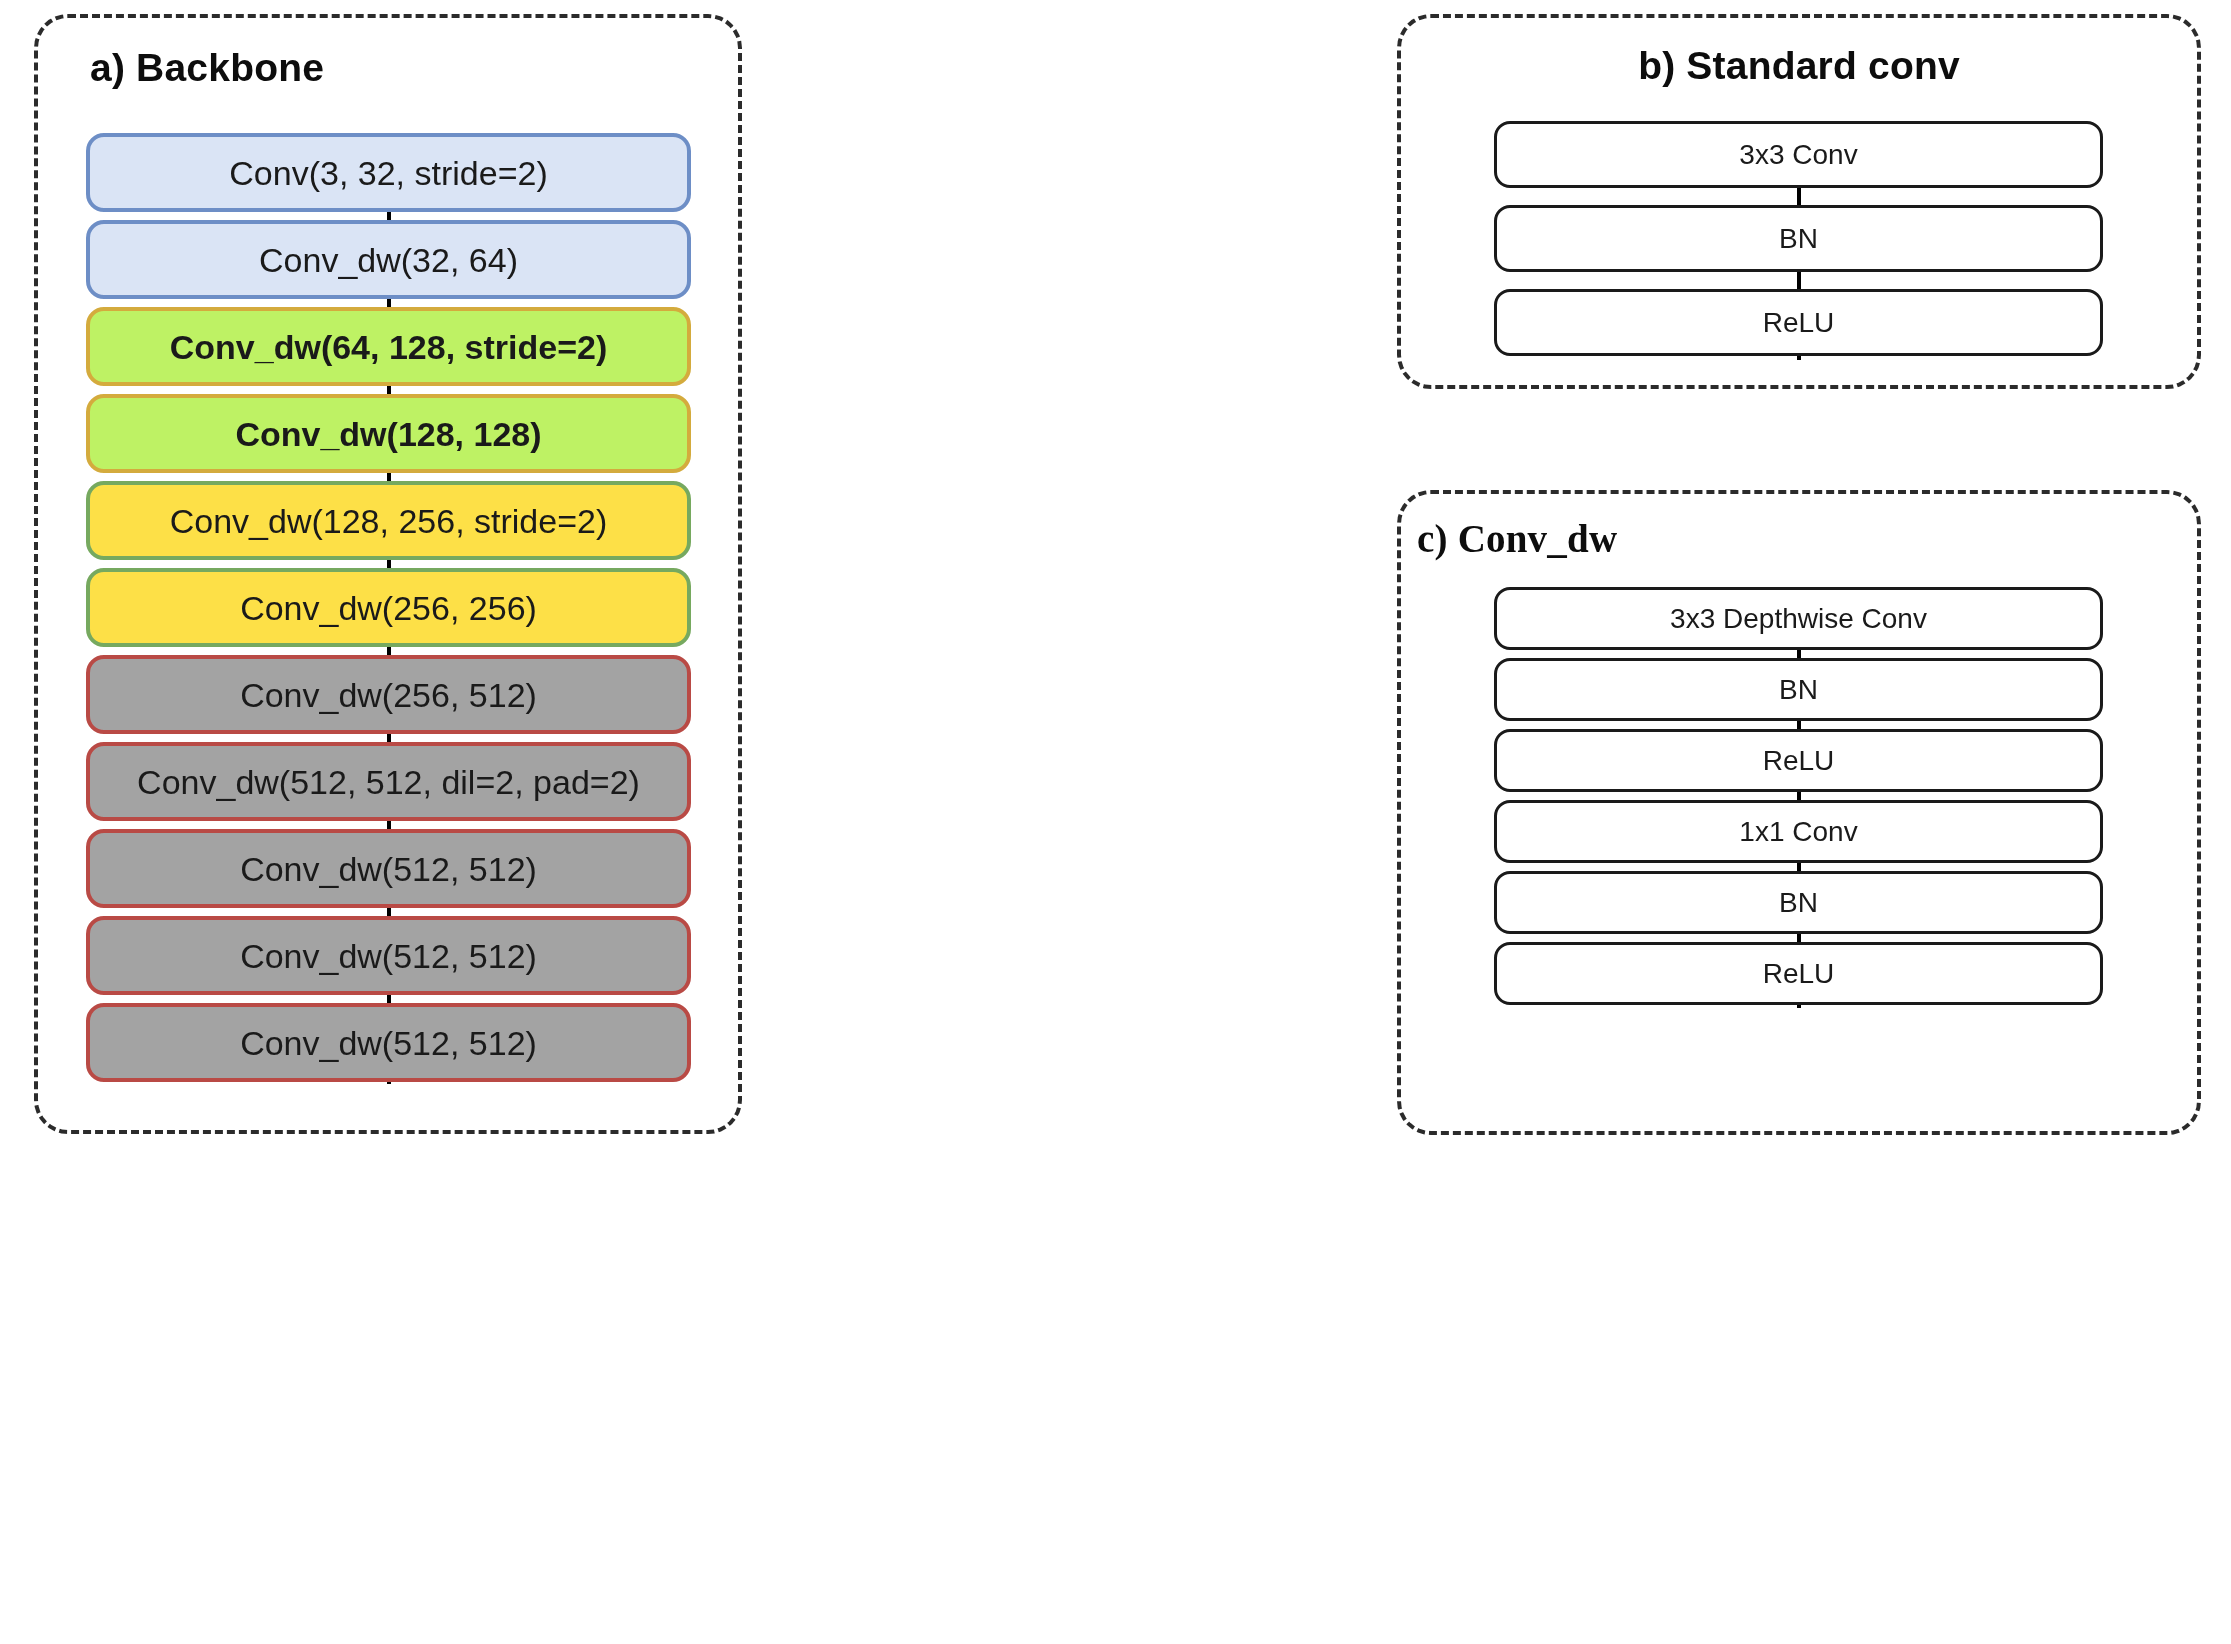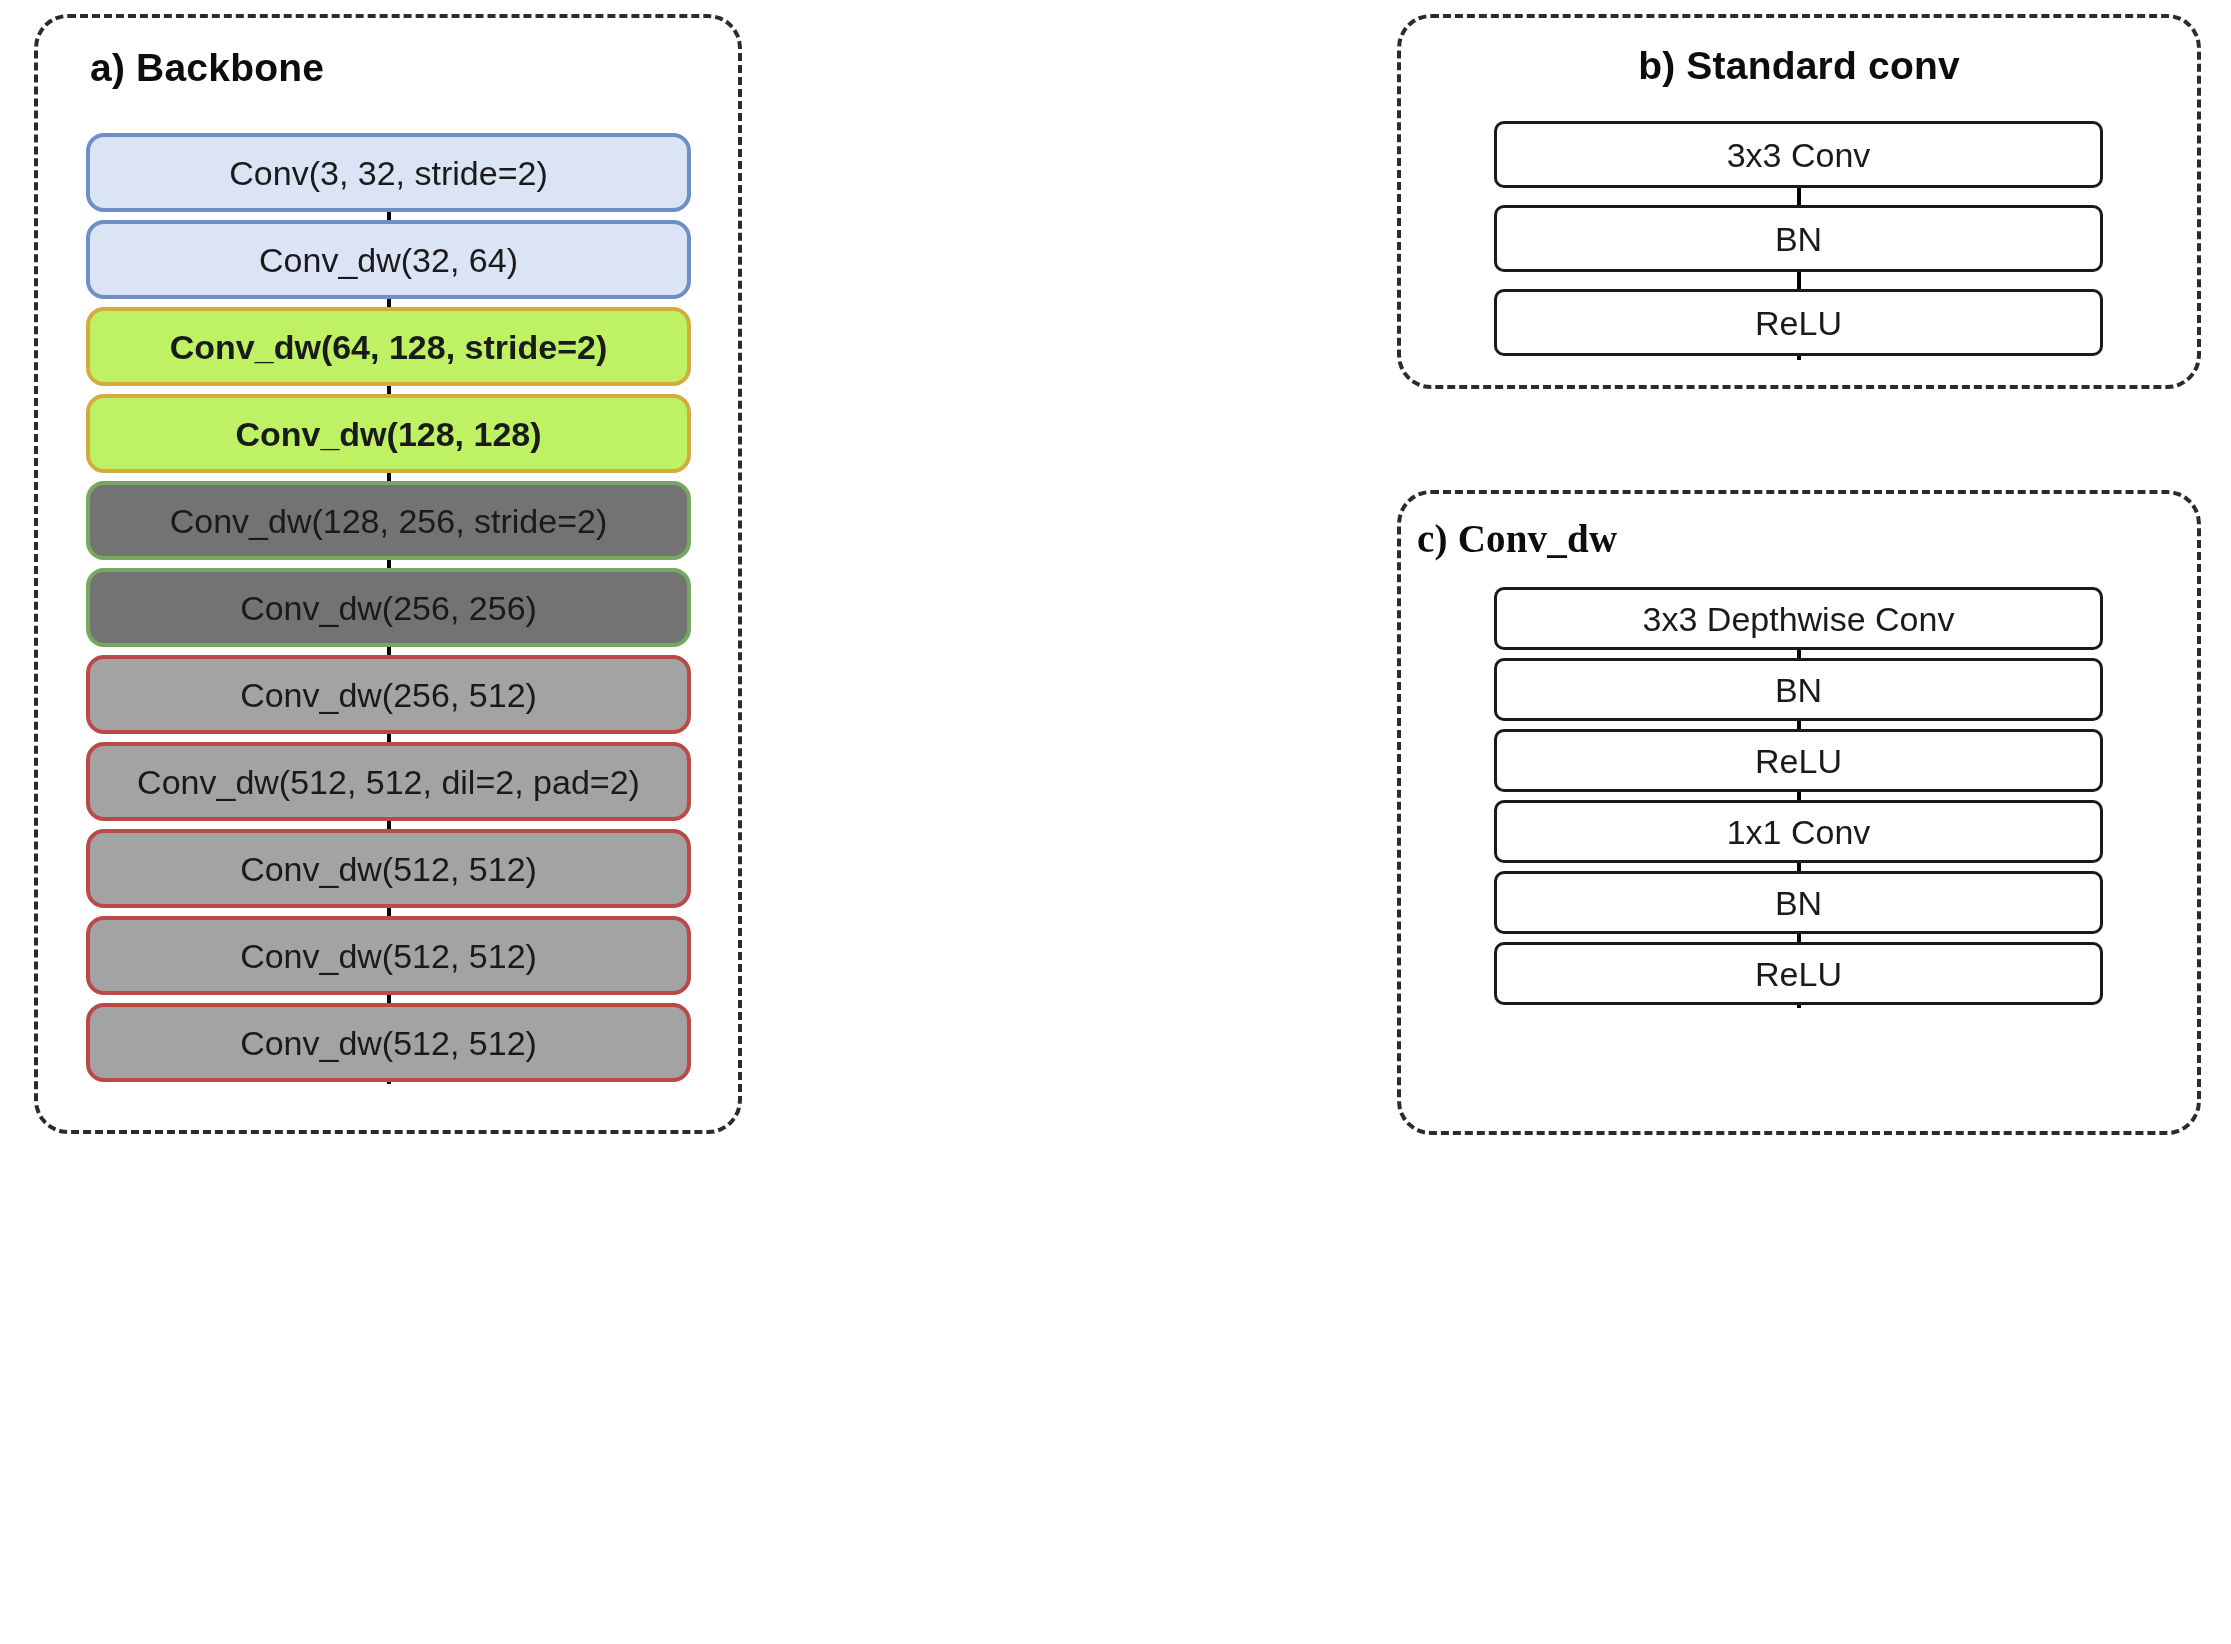--- a/index.html
+++ b/index.html
@@ -75,21 +75,21 @@
     display: flex;
     align-items: center;
     justify-content: center;
     font-size: 34px;
     line-height: 1;
     color: #1a1a1a;
     white-space: nowrap;
   }
   .bb-block.blue   { background: #dae4f5; border-color: #6d8ec6; }
   .bb-block.yellow { background: #bef264; border-color: #d4ab3d; font-weight: bold; }
-  .bb-block.green  { background: #737373; border-color: #76a95f; }
+  .bb-block.green  { background: #fde047; border-color: #76a95f; }
   .bb-block.red    { background: #a3a3a3; border-color: #b94a45; }
 
   
   .sub-stack { position: absolute; }
   #standard-stack { left: 1494px; top: 121px;  width: 609px; }
   #convdw-stack   { left: 1494px; top: 587px;  width: 609px; }
 
   .sb-row {
     position: relative;
     height: 63px;
@@ -107,27 +107,27 @@
     margin-left: -2px;
     background: #000000;
     z-index: 0;
   }
   #standard-stack .sb-row .connector { top: -19px; height: 90px; }
   .sb-block {
     position: relative;
     z-index: 1;
     height: 100%;
     border: 3px solid #1a1a1a;
-    border-radius: 10px;
+    border-radius: 16px;
     background: #ffffff;
     box-sizing: border-box;
     display: flex;
     align-items: center;
     justify-content: center;
-    font-size: 34px;
+    font-size: 28px;
     line-height: 1;
     color: #1a1a1a;
     white-space: nowrap;
   }
 </style>
 </head>
 <body>
 
 <div class="panel" id="panel-backbone">
   <div class="panel-title">a) Backbone</div>

